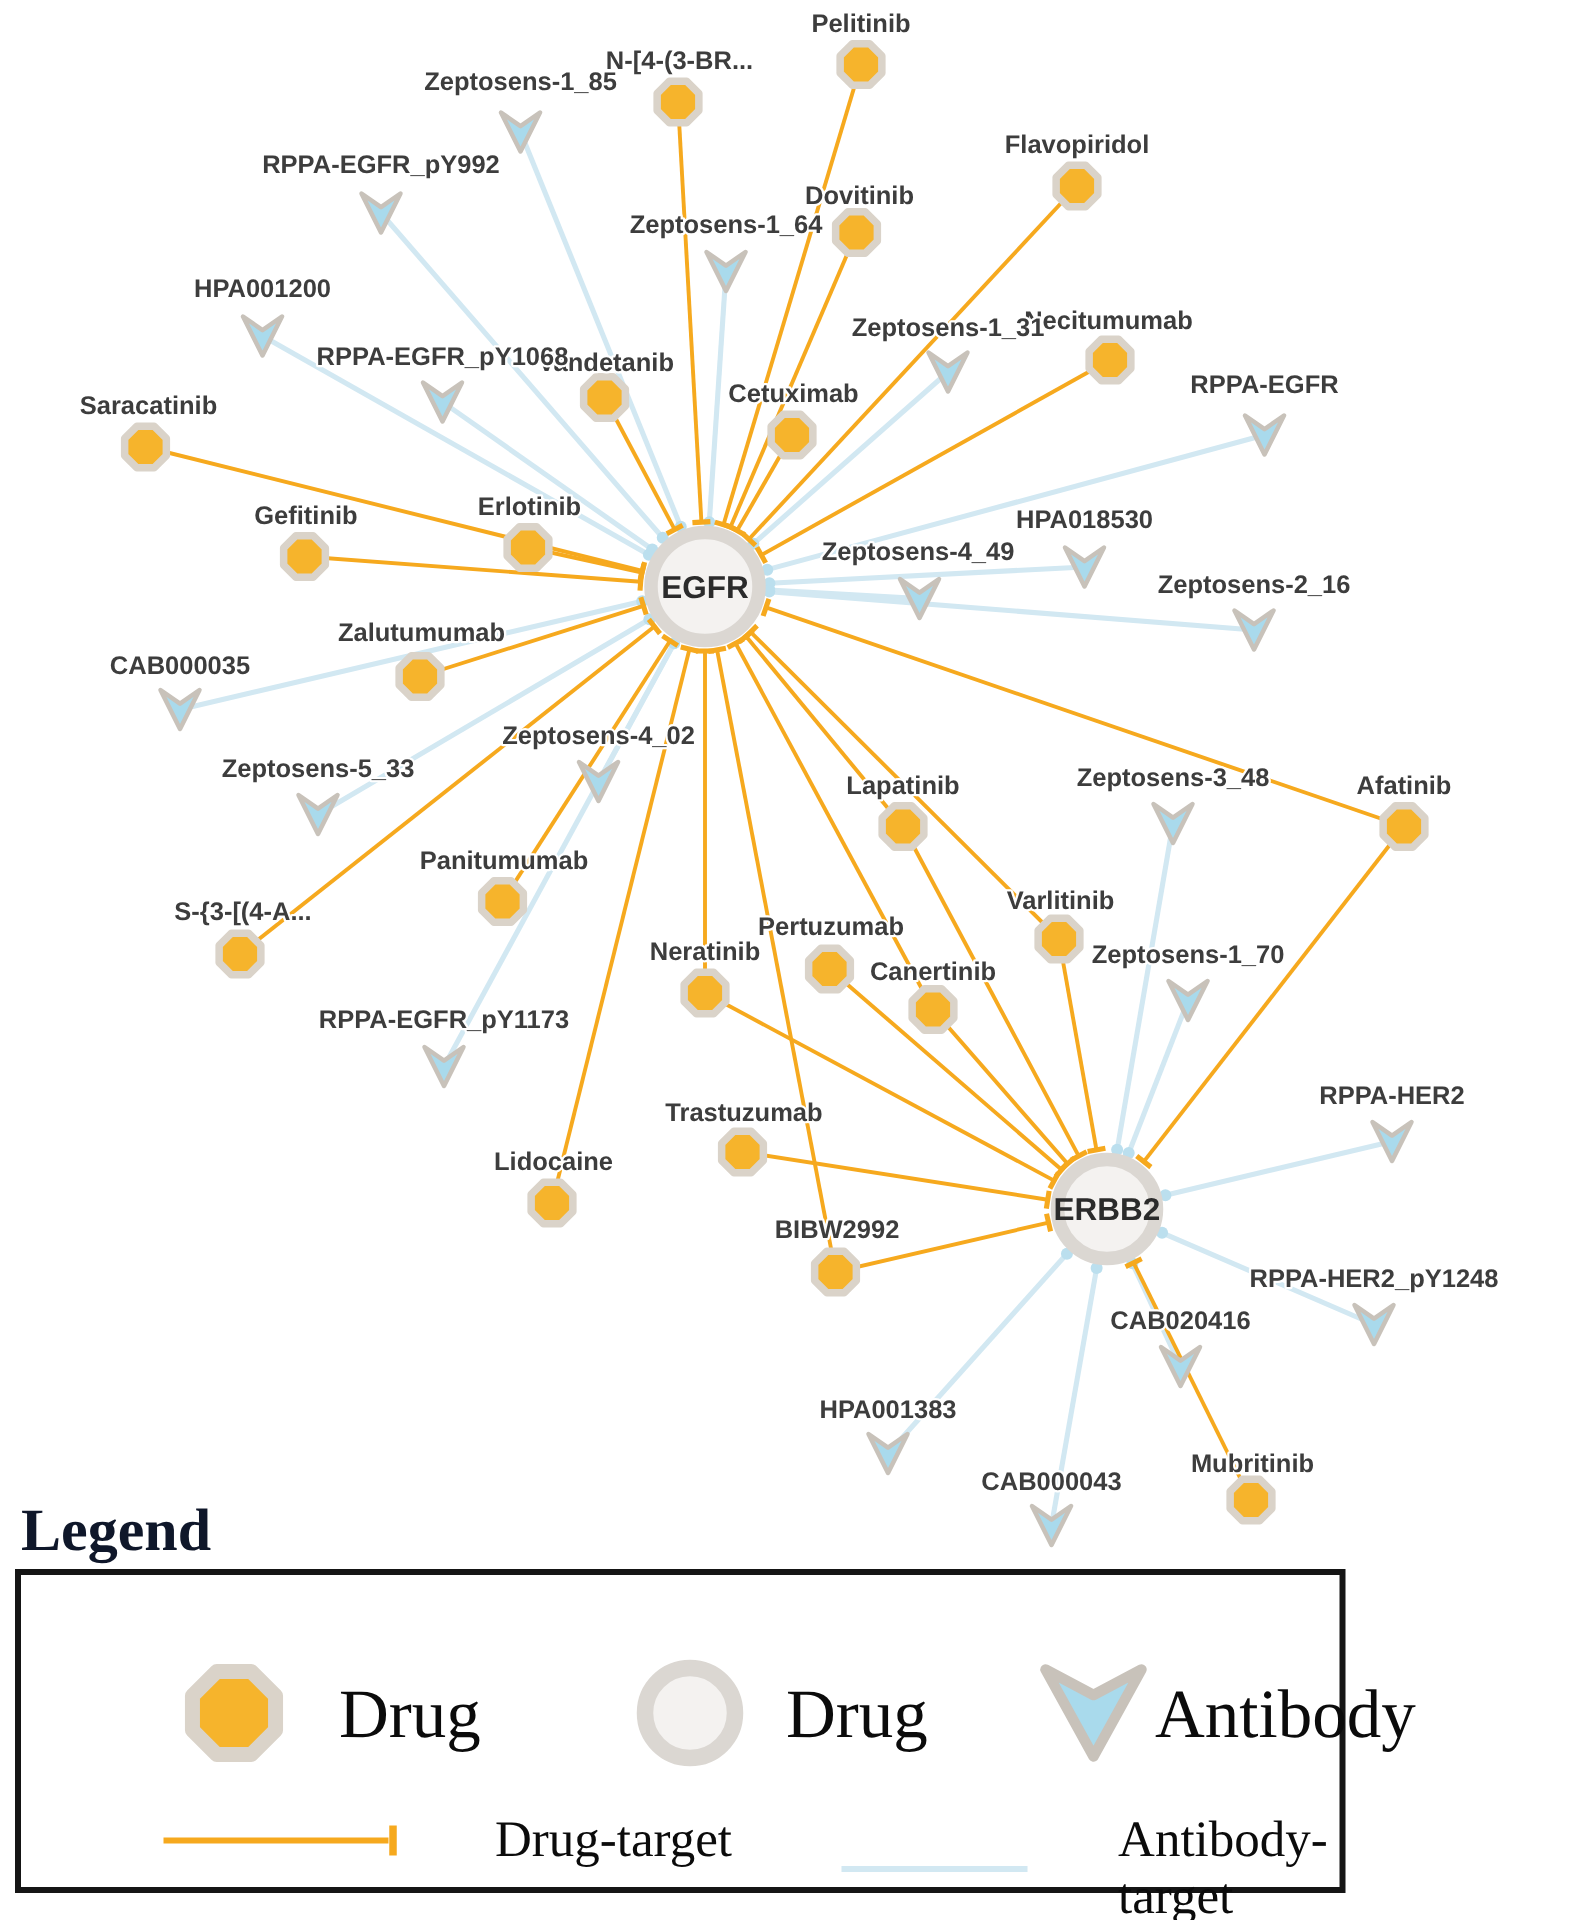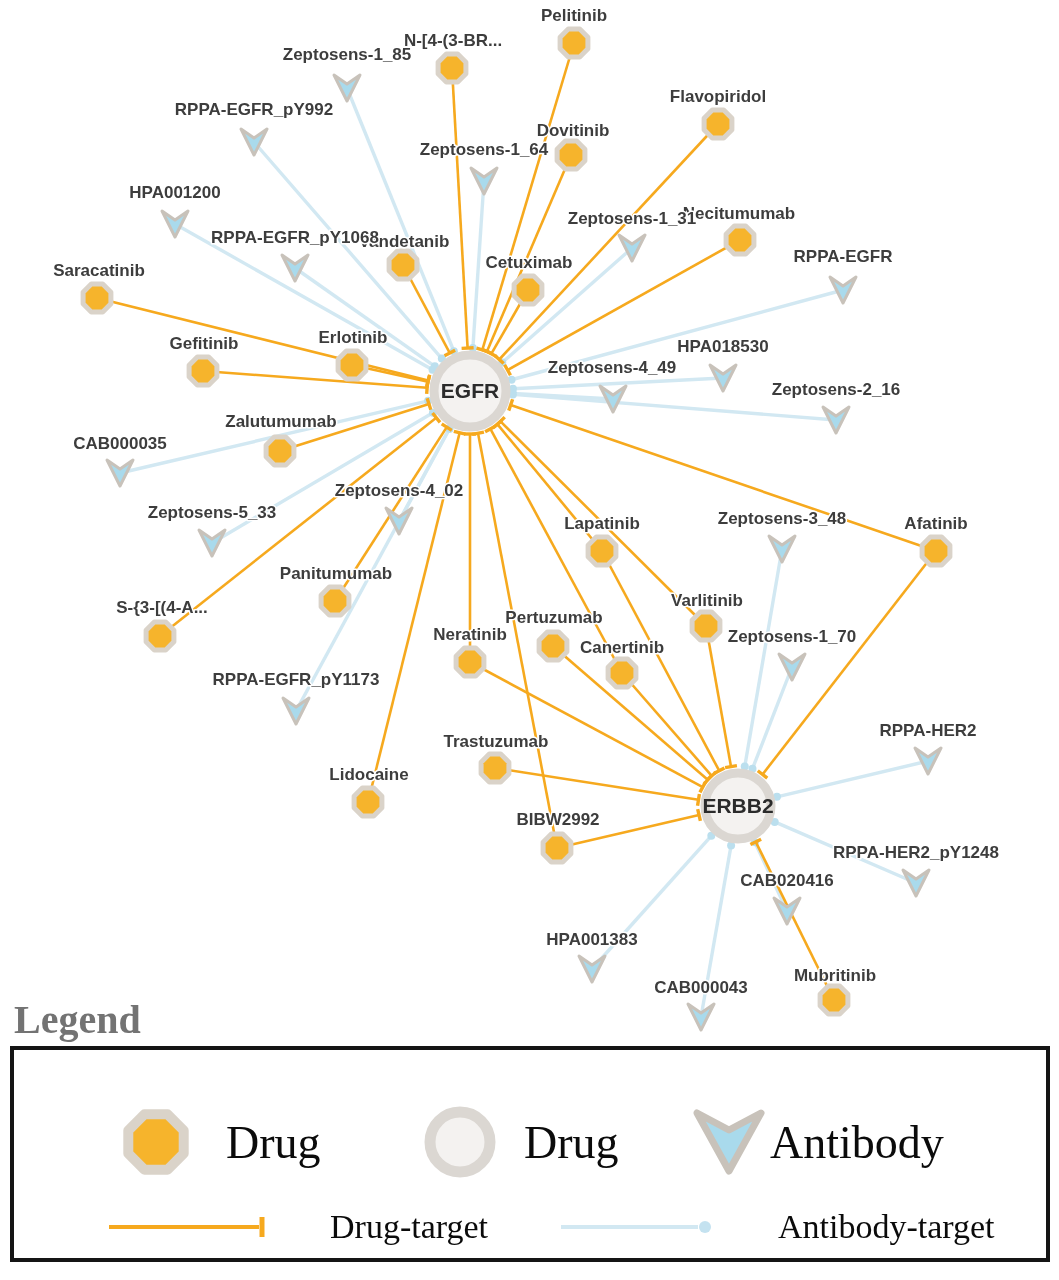--- a/index.html
+++ b/index.html
@@ -1,22 +1,22 @@
 <!DOCTYPE html>
 <html><head>
 <meta charset="utf-8">
 <style>
   *{margin:0;padding:0;box-sizing:border-box;}
   html,body{width:1059px;height:1280px;}
   body{position:relative;background:#ffffff;font-family:"Liberation Sans",sans-serif;overflow:hidden;}
   #network{position:absolute;left:0;top:0;}
   .node-label{font-family:"Liberation Sans",sans-serif;font-weight:700;font-size:17px;fill:#3d3d3d;paint-order:stroke;stroke:#ffffff;stroke-width:3px;stroke-linejoin:round;}
   .gene-label{font-family:"Liberation Sans",sans-serif;font-weight:700;font-size:21px;fill:#2b2b2b;}
-  .legend-title{position:absolute;left:14px;top:996px;font:700 40px "Liberation Serif",serif;color:#737373;}
-  .legend-box{position:absolute;left:10px;top:1046px;width:1040px;height:216px;border:4px solid #151515;background:#ffffff;}
+  .legend-title{position:absolute;left:14px;top:996px;font:700 40px "Liberation Serif",serif;color:#0f172a;}
+  .legend-box{position:absolute;left:10px;top:1046px;width:887px;height:216px;border:4px solid #151515;background:#ffffff;}
   .legend-item{position:absolute;display:flex;align-items:center;}
   .li-drug{left:100px;top:50px;gap:28px;}
   .li-gene{left:404px;top:50px;gap:22px;}
   .li-antibody{left:676px;top:56px;gap:2px;}
   .li-drug-target{left:92px;top:158px;gap:14px;}
   .li-antibody-target{left:544px;top:158px;gap:20px;}
   .legend-node-label{font:400 46px "Liberation Serif",serif;color:#0b0b0b;}
   .legend-edge-label{font:400 34px "Liberation Serif",serif;color:#0b0b0b;margin-left:40px;}
 </style>
 </head>

